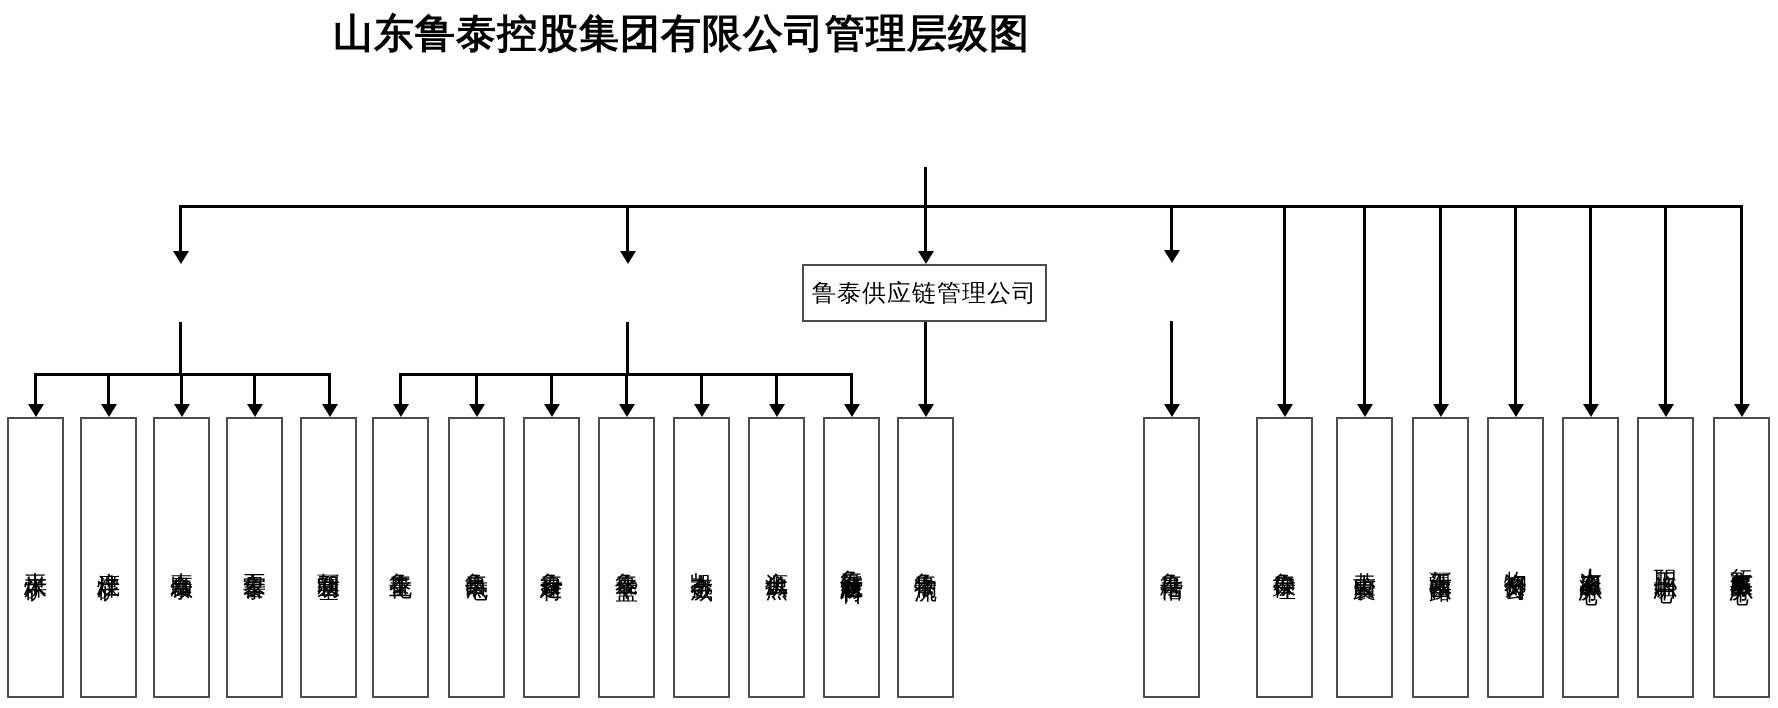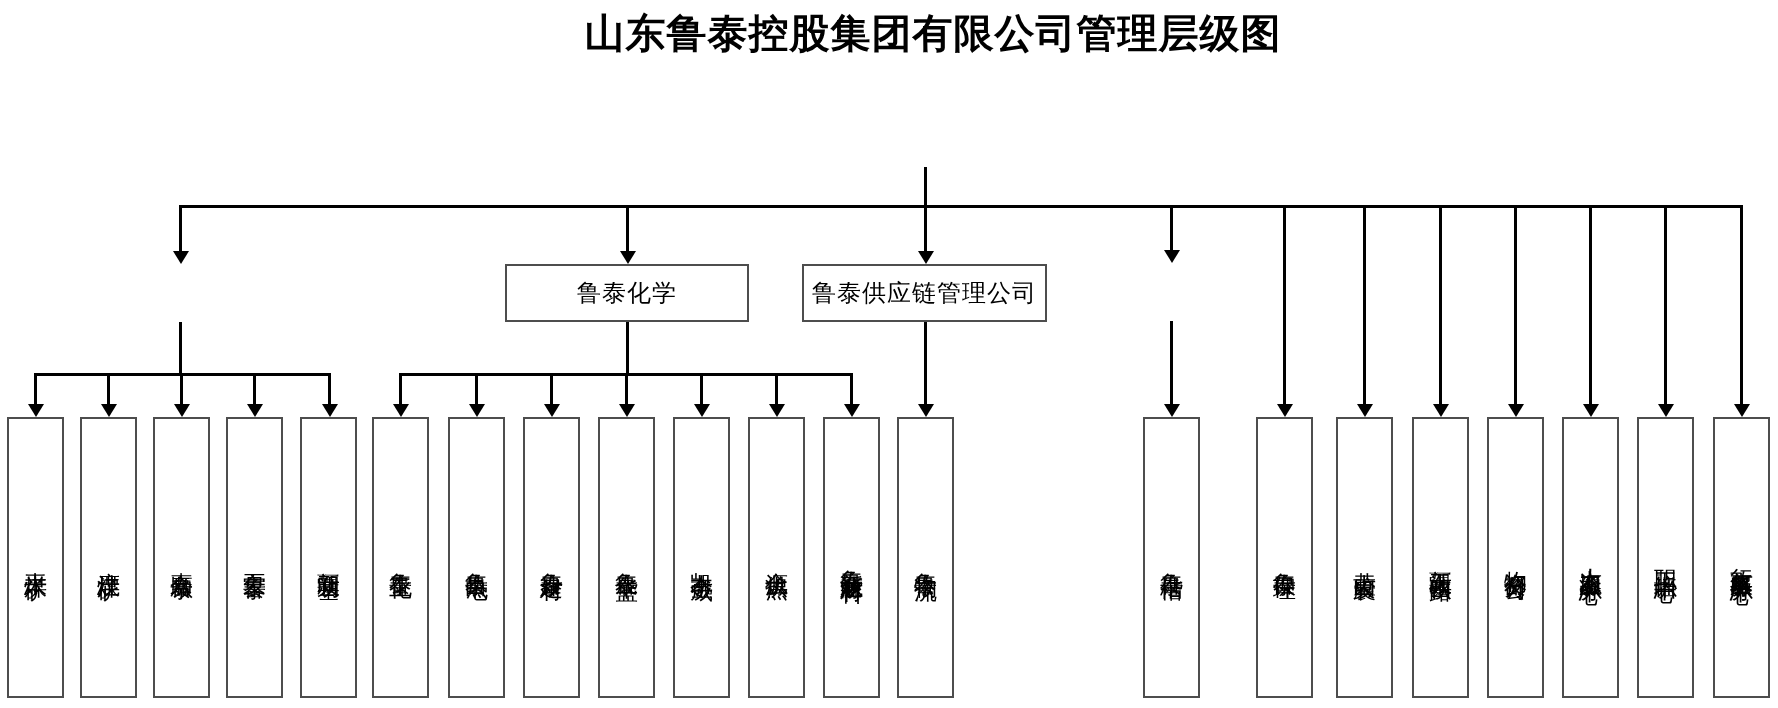--- a/index.html
+++ b/index.html
@@ -7,21 +7,21 @@
     position:relative;
     width:1778px;height:708px;
     background:#ffffff;
     font-family:"Liberation Sans", sans-serif;
     color:#000;
     overflow:hidden;
   }
   .title{
     position:absolute;
     left:333px;top:6px;width:1200px;
-    text-align:center;
+    text-align:left;
     font-family:"DejaVu Serif", serif;
     font-weight:bold;
     font-size:40px;
     letter-spacing:1px;
     white-space:nowrap;
   }
   .box{
     position:absolute;
     box-sizing:border-box;
     border:2px solid #4d4d4d;
@@ -66,21 +66,20 @@
   }
 </style>
 </head>
 <body>
 
 <div class="canvas">
 
   <div class="title">山东鲁泰控股集团有限公司管理层级图</div>
 
 
-  <div class="box" style="left:505px;top:264px;width:244px;height:58px">鲁泰化学</div>
   <div class="box" style="left:802px;top:264px;width:245px;height:58px">鲁泰供应链管理公司</div>
 
   <div class="vbox" style="left:7px">
       <span>太平煤矿</span>
     </div>
   <div class="vbox" style="left:80px">
       <span>鹿洼煤矿</span>
     </div>
   <div class="vbox" style="left:153px">
       <span>嘉合顺泰</span>

